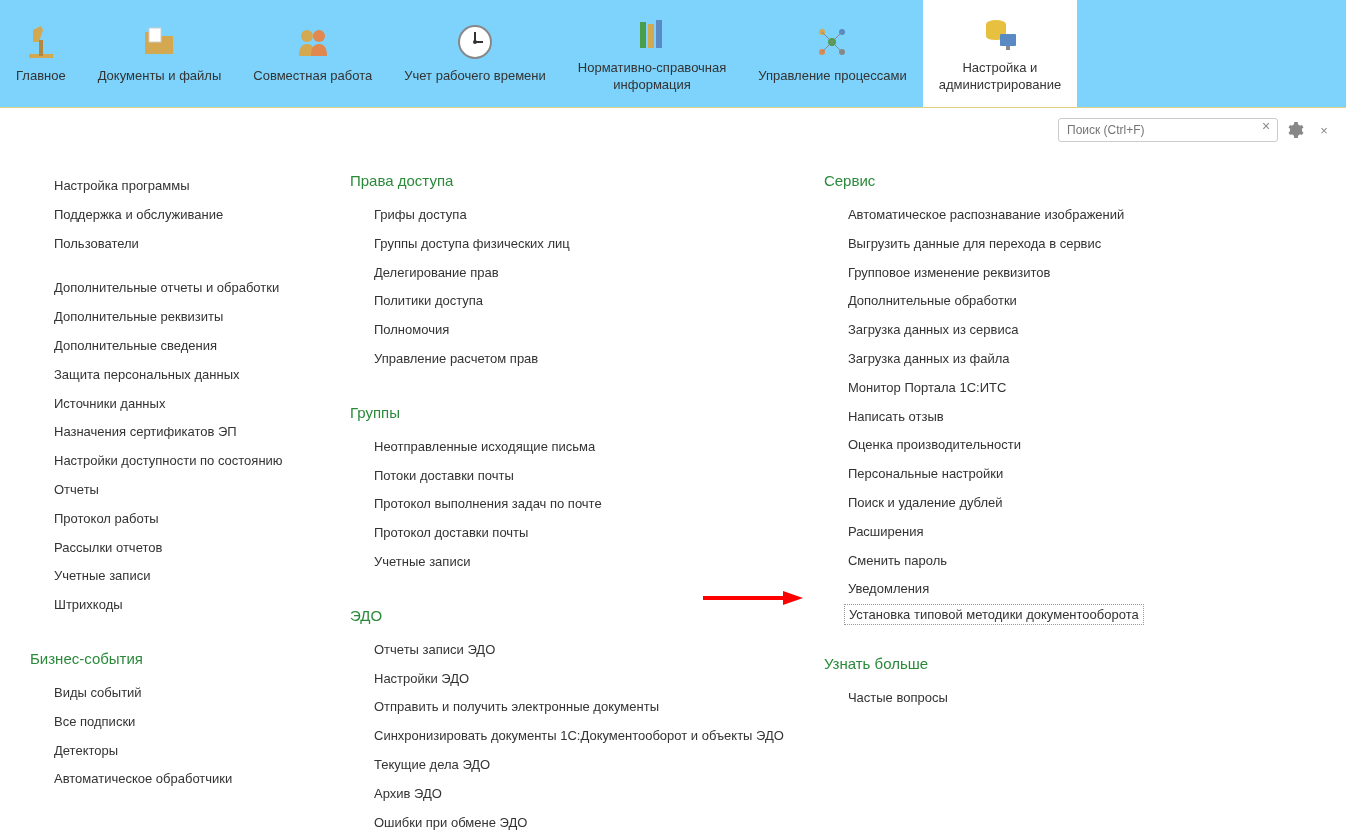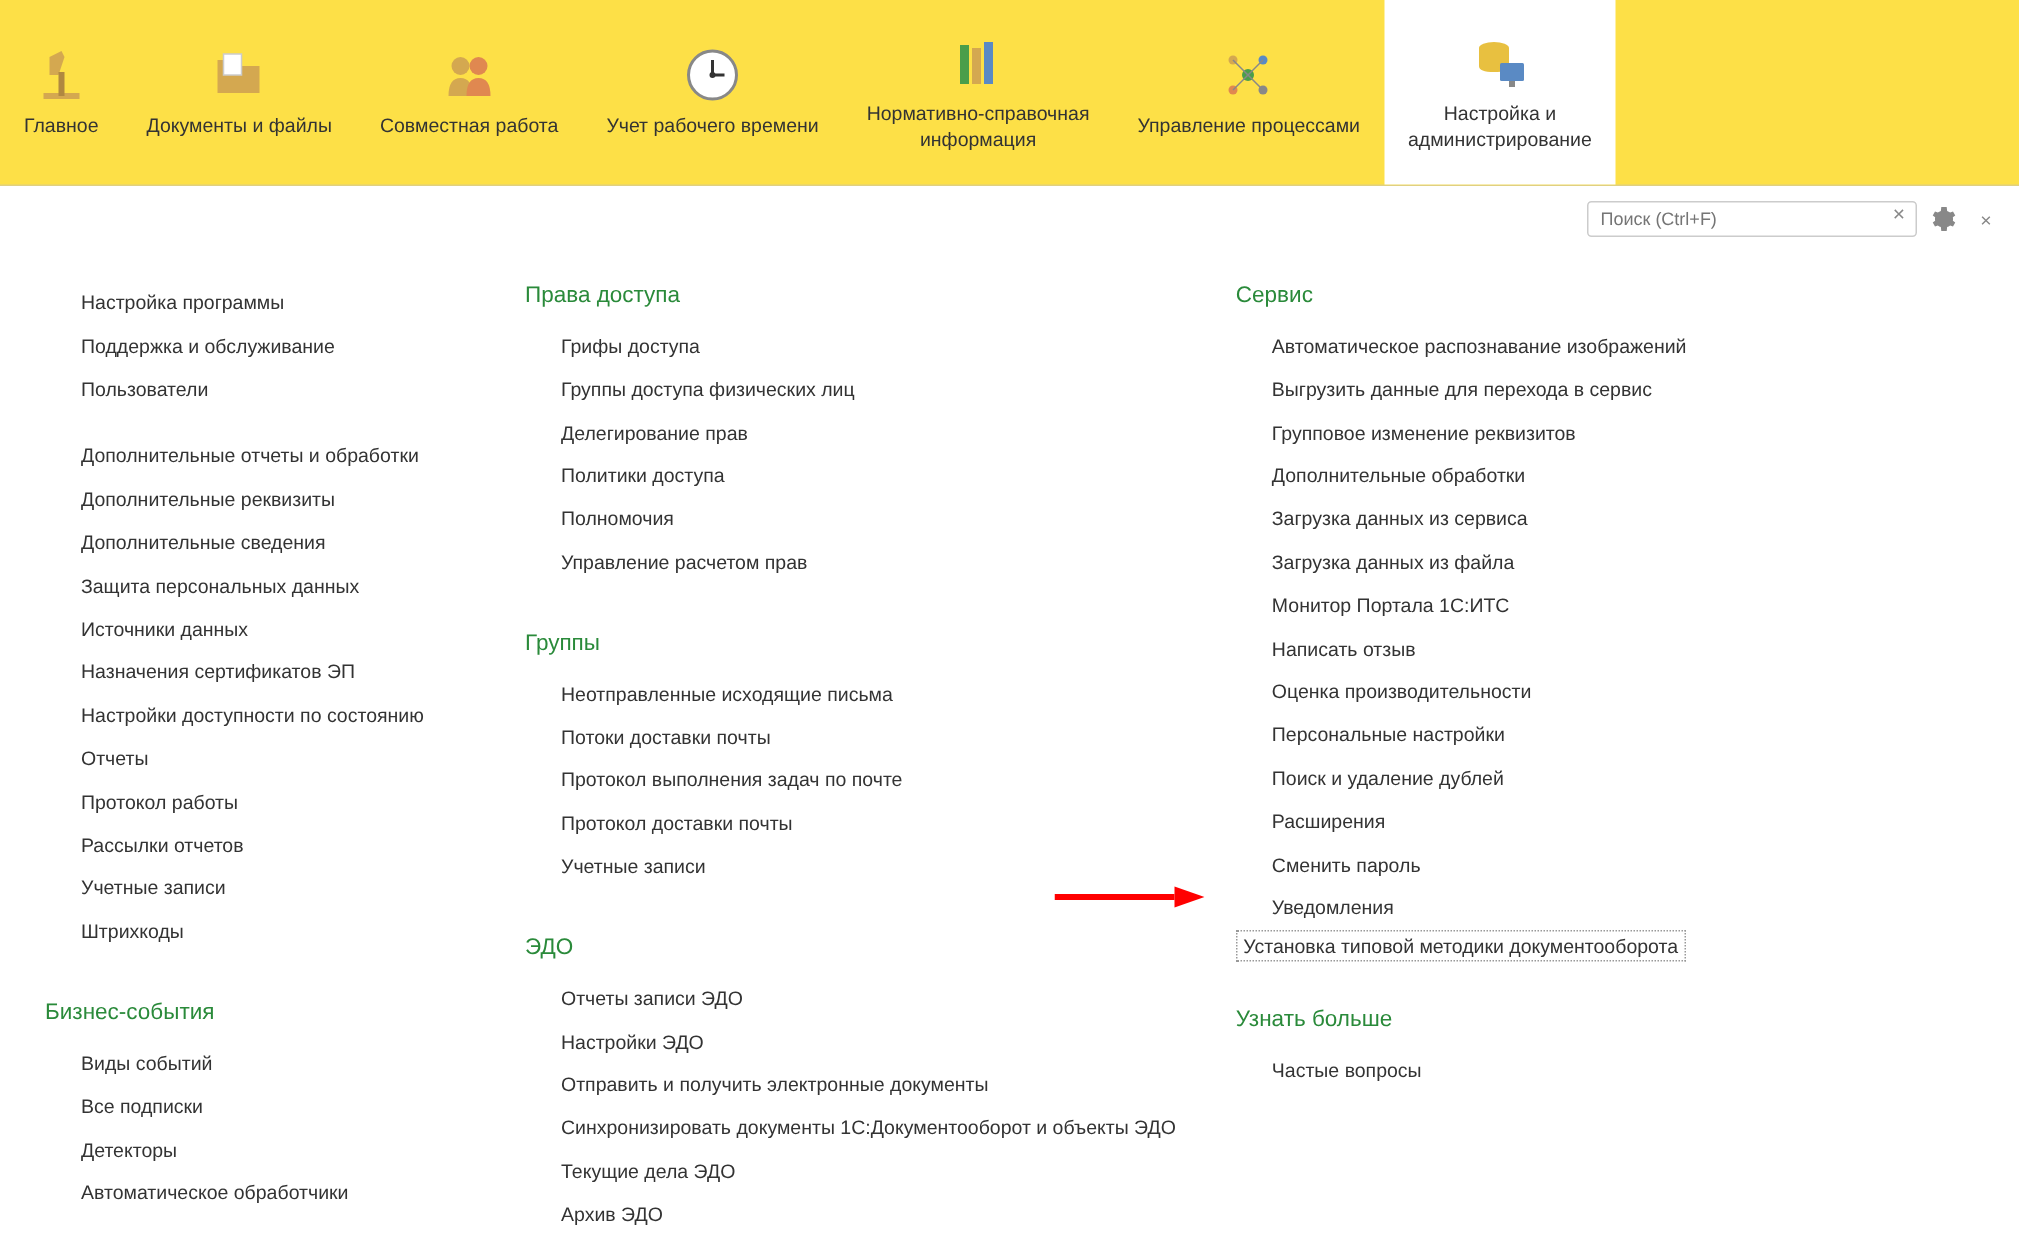--- a/index.html
+++ b/index.html
@@ -1,33 +1,33 @@
 <!DOCTYPE html>
 <html><head>
 <meta charset="utf-8">
 <style>
   * { box-sizing: border-box; margin: 0; padding: 0; }
   body { font-family: Arial, sans-serif; font-size: 13px; color: #333; background: #fff; width: 1346px; }
-  .top-nav { background: #fde047; display: flex; height: 124px; border-bottom: 1px solid #e0d080; }
+  .top-nav { background: #7dd3fc; display: flex; height: 108px; border-bottom: 1px solid #e0d080; }
   .nav-item { display: flex; flex-direction: column; align-items: center; justify-content: center; padding: 8px 16px; cursor: pointer; text-align: center; }
   .nav-item.active { background: #fff; }
   .nav-icon { width: 40px; height: 40px; margin-bottom: 6px; }
   .nav-label { font-size: 13px; color: #333; line-height: 1.3; }
   .toolbar { display: flex; justify-content: flex-end; align-items: center; padding: 10px 12px; gap: 8px; }
   .search-box { position: relative; display: flex; align-items: flex-start; }
   .search-input { width: 220px; height: 24px; border: 1px solid #ccc; border-radius: 3px; padding: 0 24px 0 8px; font-size: 12px; color: #999; }
   .search-clear { position: absolute; right: 4px; width: 16px; height: 16px; cursor: pointer; color: #888; font-size: 14px; text-align: center; line-height: 16px; }
   .gear-btn, .close-btn { width: 20px; height: 20px; cursor: pointer; color: #888; display: flex; align-items: center; justify-content: center; }
   .content { display: flex; padding: 20px 20px 20px 30px; gap: 40px; }
   .column { min-width: 280px; }
   .section { margin-bottom: 30px; }
   .section-header { color: #2a8a3a; font-size: 15px; margin-bottom: 12px; cursor: pointer; }
   .link-item { display: block; color: #333; padding: 4px 0 4px 24px; cursor: pointer; font-size: 13px; line-height: 1.6; }
   .link-bold { font-weight: normal; padding-left: 24px; display: block; padding-top: 4px; padding-bottom: 4px; cursor: pointer; line-height: 1.6; }
-  .highlighted { border: 1px dotted #999; display: inline-block; padding: 2px 4px; }
+  .highlighted { border: 1px dotted #999; display: inline-block; padding: 2px 4px; margin-left: 20px; }
   .arrow-container { position: absolute; left: 703px; top: 588px; pointer-events: none; }
 </style>
 </head>
 <body>
 
 <div class="top-nav">
   <div class="nav-item">
     <svg class="nav-icon" viewBox="0 0 40 40">
         <path fill="#d4a850" d="M12 8 L20 4 L22 8 L18 20 L12 20 Z"></path>
         <rect x="8" y="32" width="24" height="4" fill="#d4a850"></rect>

